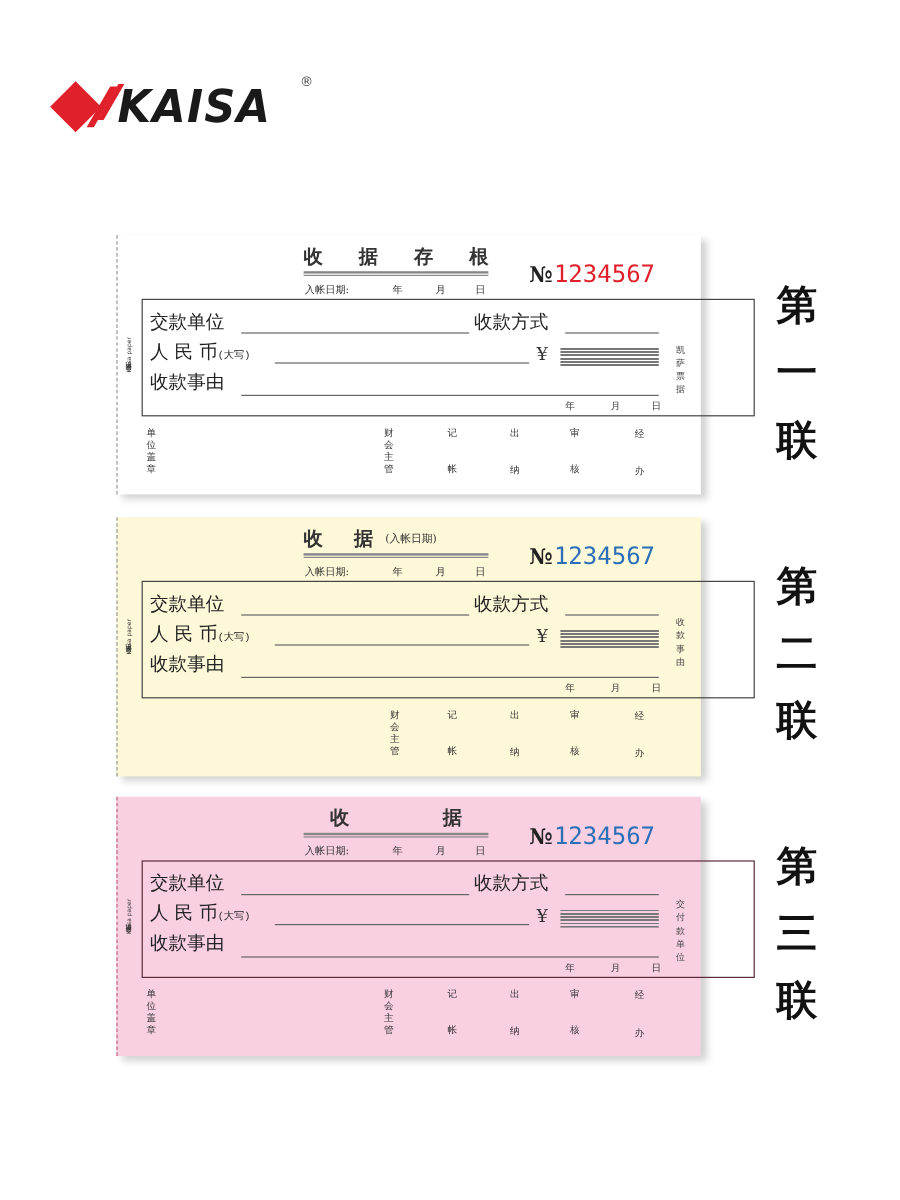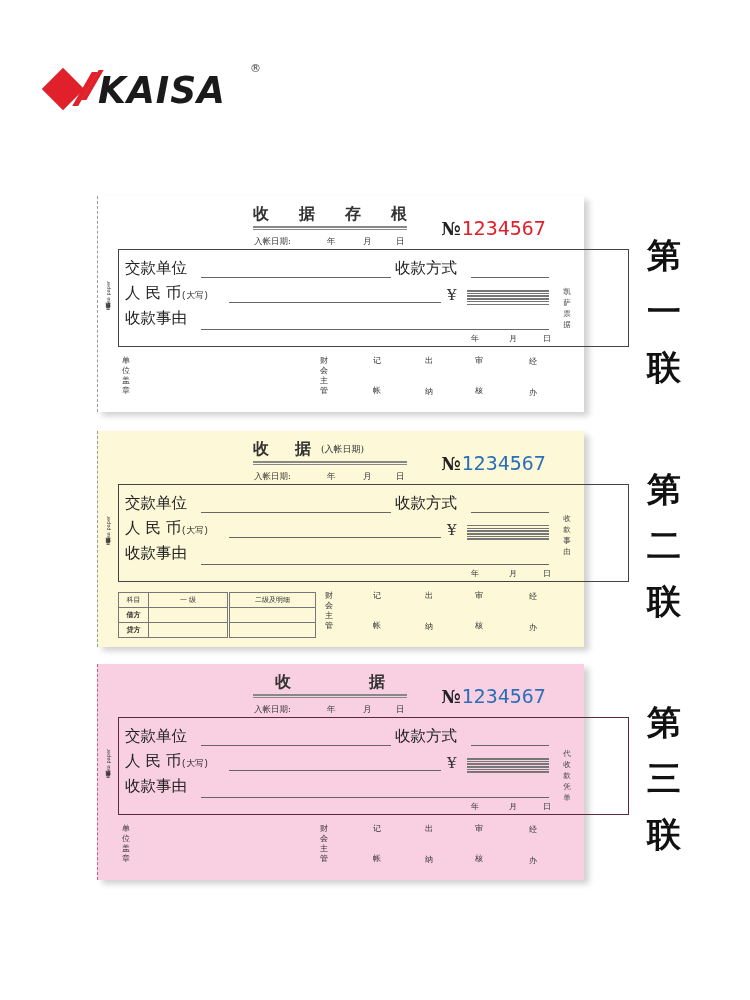--- a/index.html
+++ b/index.html
@@ -157,39 +157,20 @@
     <div class="yen" style="left:328px;top:36px">¥</div>
     <div class="amount-bars" style="top:40px"></div>
     <div class="field" style="left:6px;top:58px">收款事由</div>
     <div class="line" style="left:82px;top:79px;width:348px"></div>
     <span class="ymd" style="left:352px">年</span>
     <span class="ymd" style="left:390px">月</span>
     <span class="ymd" style="left:424px">日</span>
   </div>
   <div class="right-v" style="top:82px">收款事由</div>
 
-  <table class="subj-table">
-    <tbody>
-        <tr>
-      <td style="width:30px">科目</td>
-      <td class="dbl" style="width:80px">一    级</td>
-      <td>二级及明细</td>
-    </tr>
-    <tr>
-      <td style="font-weight:bold">借方</td>
-      <td class="dbl"></td>
-      <td></td>
-    </tr>
-    <tr>
-      <td style="font-weight:bold">贷方</td>
-      <td class="dbl"></td>
-      <td></td>
-    </tr>
-  </tbody>
-    </table>
 
   <div class="sig" style="left:227px;top:160px">财会主管</div>
   <div class="sig" style="left:275px;top:160px">记</div>
   <div class="sig" style="left:275px;top:190px">帐</div>
   <div class="sig" style="left:327px;top:160px">出</div>
   <div class="sig" style="left:327px;top:191px">纳</div>
   <div class="sig" style="left:377px;top:160px">审</div>
   <div class="sig" style="left:377px;top:190px">核</div>
   <div class="sig" style="left:431px;top:161px">经</div>
   <div class="sig" style="left:431px;top:192px">办</div>
@@ -219,21 +200,21 @@
     <div class="field" style="left:6px;top:33px"><span>人 民 币</span><small>(大写)</small></div>
     <div class="line" style="left:110px;top:52px;width:212px"></div>
     <div class="yen" style="left:328px;top:36px">¥</div>
     <div class="amount-bars" style="top:40px"></div>
     <div class="field" style="left:6px;top:58px">收款事由</div>
     <div class="line" style="left:82px;top:79px;width:348px"></div>
     <span class="ymd" style="left:352px">年</span>
     <span class="ymd" style="left:390px">月</span>
     <span class="ymd" style="left:424px">日</span>
   </div>
-  <div class="right-v" style="top:84px">代收款凭单</div>
+  <div class="right-v" style="top:84px">交付款单位</div>
 
   <div class="sig" style="left:24px;top:160px">单位盖章</div>
   <div class="sig" style="left:222px;top:160px">财会主管</div>
   <div class="sig" style="left:275px;top:160px">记</div>
   <div class="sig" style="left:275px;top:190px">帐</div>
   <div class="sig" style="left:327px;top:160px">出</div>
   <div class="sig" style="left:327px;top:191px">纳</div>
   <div class="sig" style="left:377px;top:160px">审</div>
   <div class="sig" style="left:377px;top:190px">核</div>
   <div class="sig" style="left:431px;top:161px">经</div>

